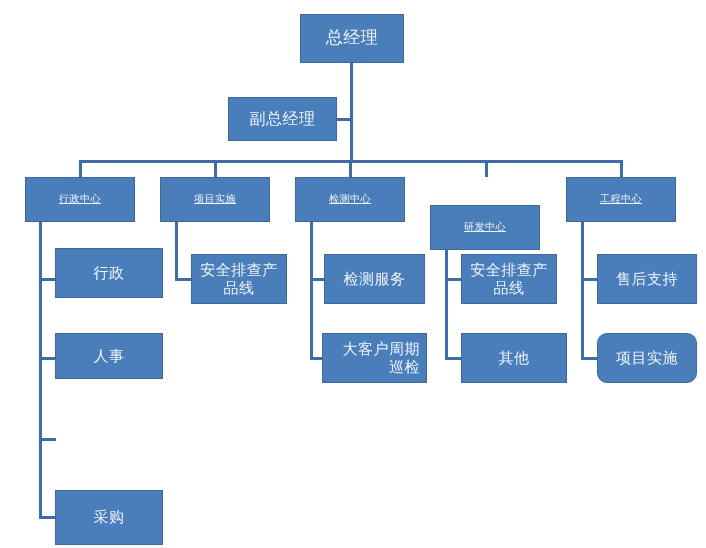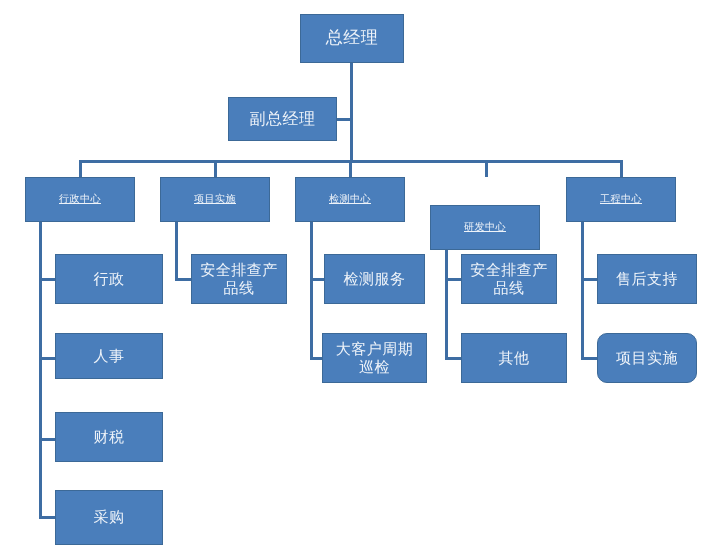--- a/index.html
+++ b/index.html
@@ -84,48 +84,45 @@
   <div class="node level3" style="left:566px; top:177px; width:110px; height:45px;">
     <span>工程中心</span>
   </div>
 
   <div class="conn v" style="left:39px; top:222px; height:294px;"></div>
   <div class="conn h" style="left:39px; top:278px; width:17px;"></div>
   <div class="conn h" style="left:39px; top:357px; width:17px;"></div>
   <div class="conn h" style="left:39px; top:438px; width:17px;"></div>
   <div class="conn h" style="left:39px; top:516px; width:17px;"></div>
 
-  <div class="node leaf" style="left:55px; top:254px; width:108px; height:50px;align-items:center;">
+  <div class="node leaf" style="left:55px; top:248px; width:108px; height:50px;align-items:center;">
     <span>行政</span>
   </div>
   <div class="node leaf" style="left:55px; top:333px; width:108px; height:46px;">
     <span>人事</span>
-  </div>
-  <div class="node leaf" style="left:55px; top:412px; width:108px; height:50px;">
-    <span>财税</span>
   </div>
   <div class="node leaf" style="left:55px; top:490px; width:108px; height:55px;">
     <span>采购</span>
   </div>
 
   <div class="conn v" style="left:175px; top:222px; height:58px;"></div>
   <div class="conn h" style="left:175px; top:278px; width:17px;"></div>
 
   <div class="node leaf" style="left:191px; top:254px; width:96px; height:50px;">
     <span>安全排查产品线</span>
   </div>
 
   <div class="conn v" style="left:310px; top:222px; height:137px;"></div>
   <div class="conn h" style="left:310px; top:278px; width:17px;"></div>
   <div class="conn h" style="left:310px; top:357px; width:17px;"></div>
 
   <div class="node leaf" style="left:324px; top:254px; width:101px; height:50px;">
     <span>检测服务</span>
   </div>
-  <div class="node leaf" style="left:322px; top:333px; width:105px; height:50px;">
+  <div class="node leaf" style="left:322px; top:333px; width:105px; height:50px;text-align:right;">
     <span>大客户周期巡检</span>
   </div>
 
   <div class="conn v" style="left:445px; top:222px; height:137px;"></div>
   <div class="conn h" style="left:445px; top:278px; width:17px;"></div>
   <div class="conn h" style="left:445px; top:357px; width:17px;"></div>
 
   <div class="node leaf" style="left:461px; top:254px; width:96px; height:50px;">
     <span>安全排查产品线</span>
   </div>

